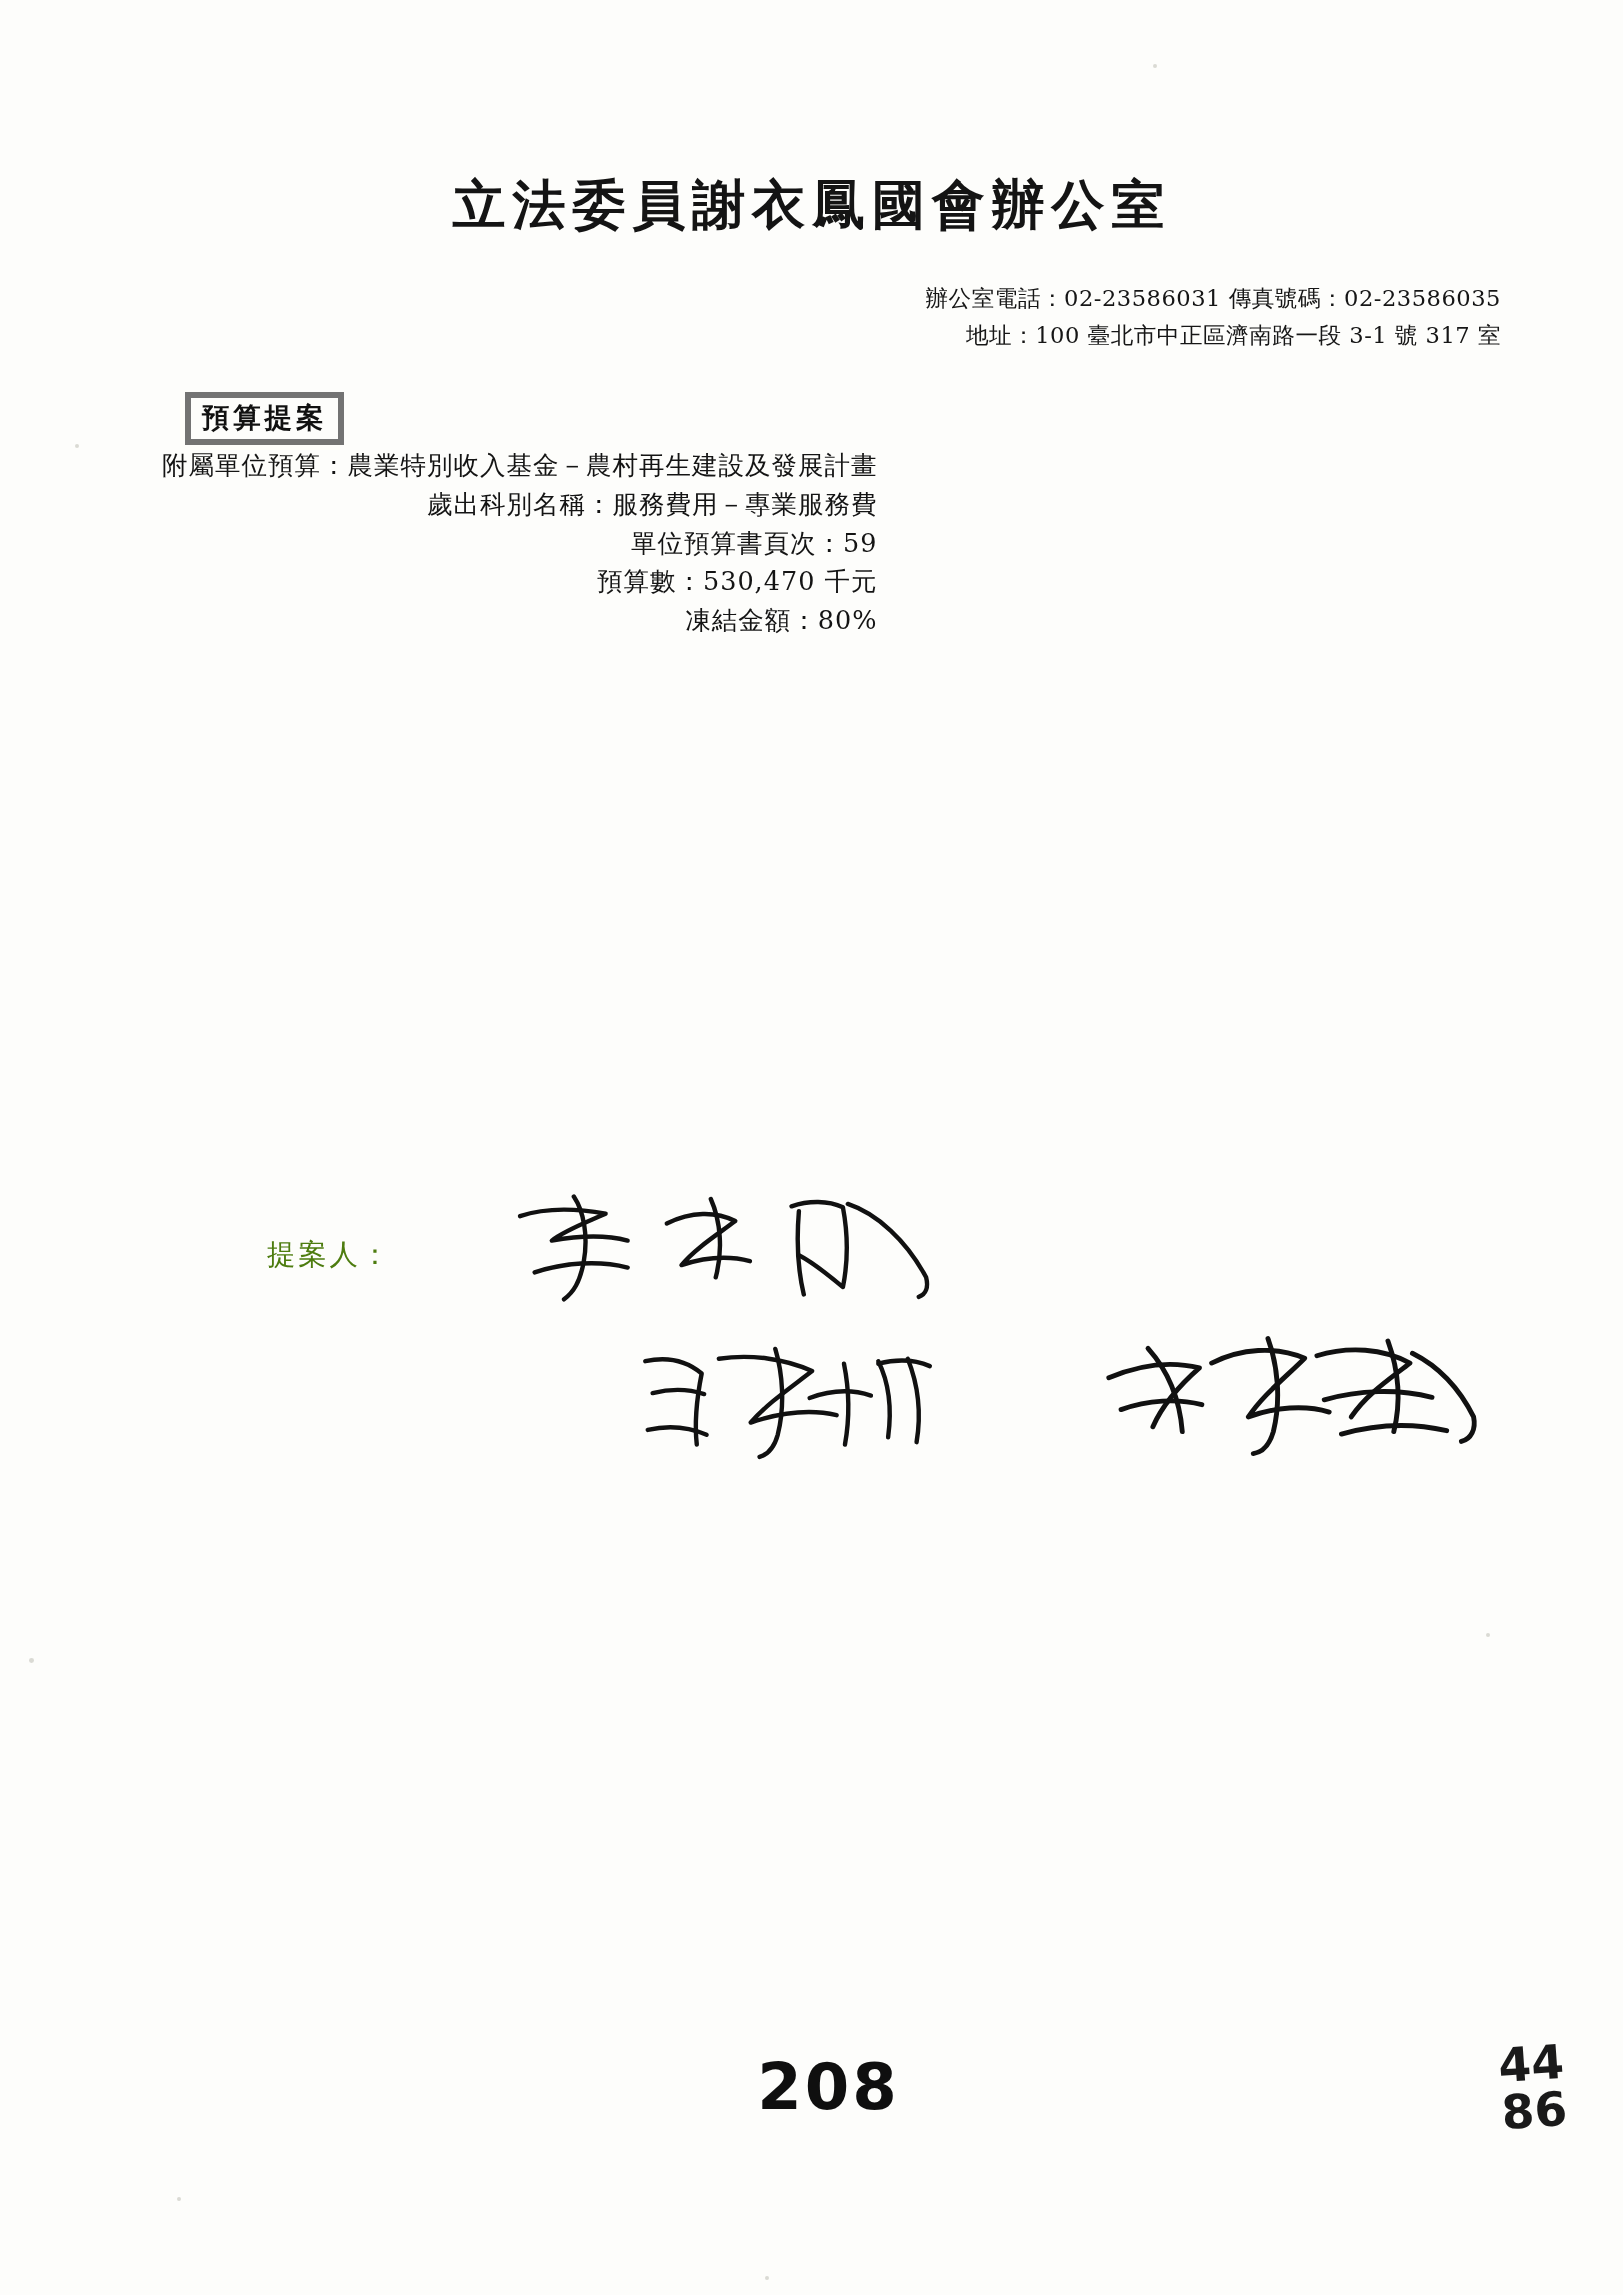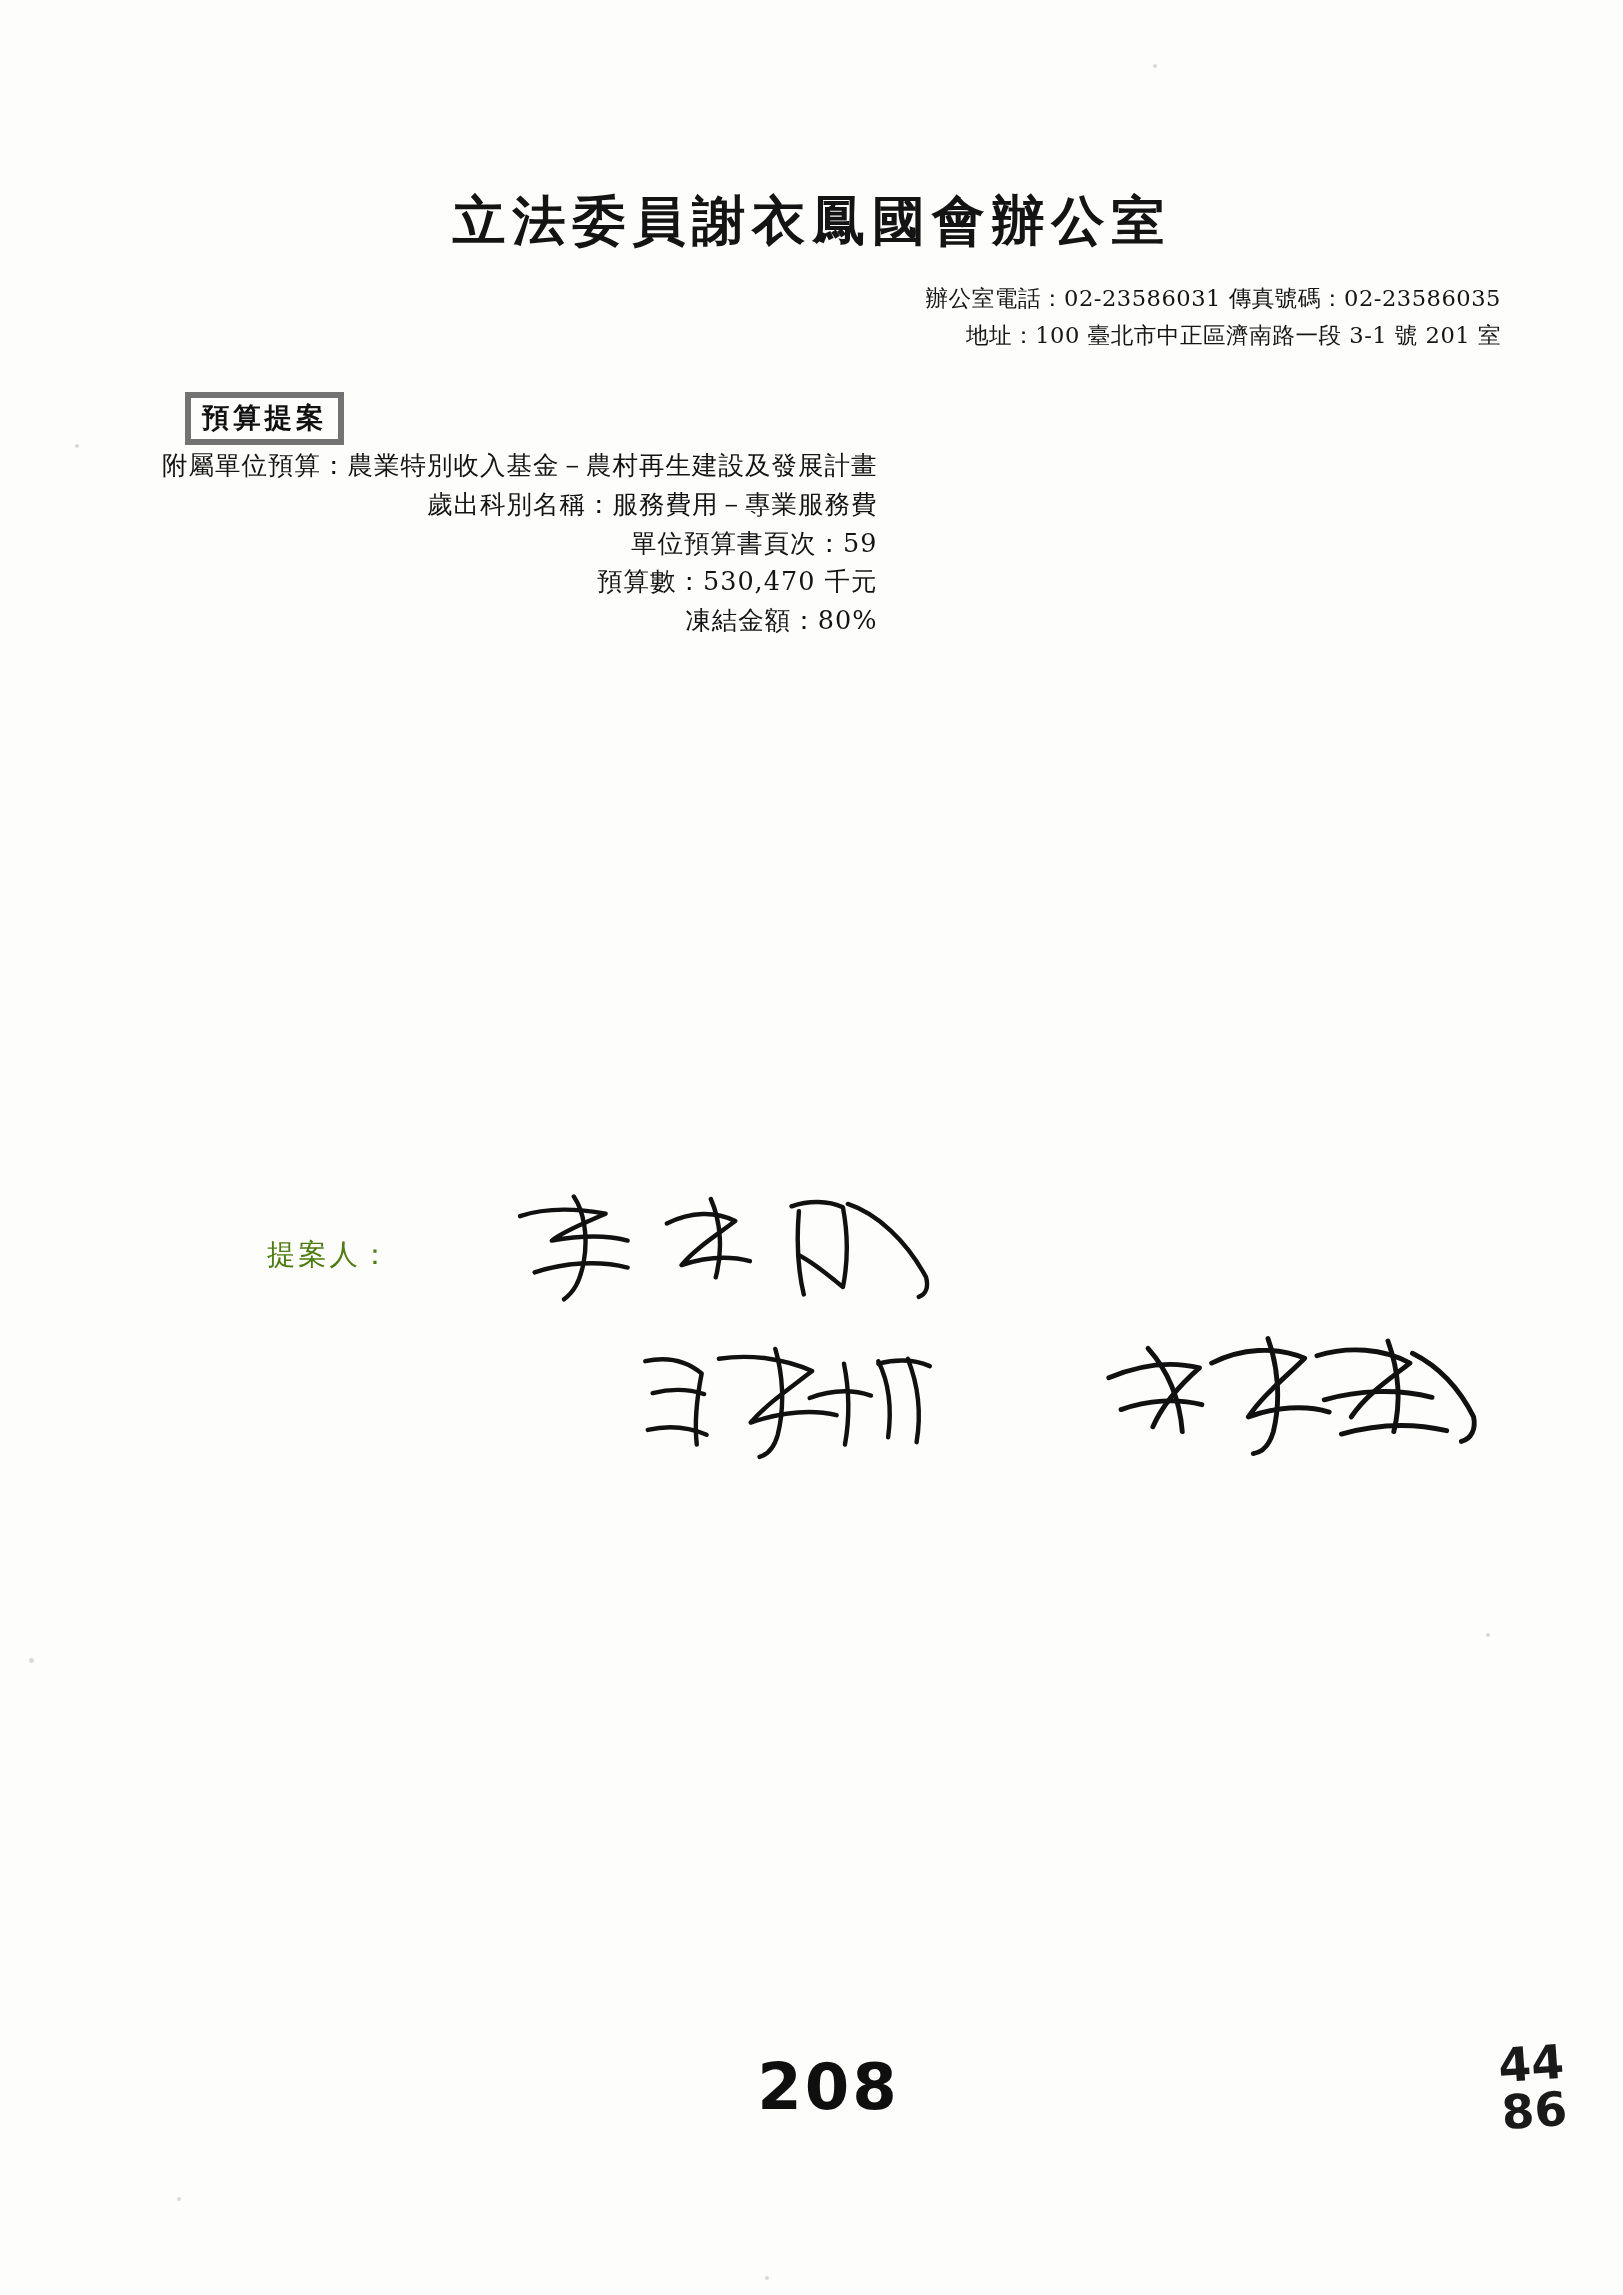--- a/index.html
+++ b/index.html
@@ -22,21 +22,21 @@
     position: absolute;
     background: #bdbdb5;
     border-radius: 50%;
     opacity: .55;
   }
 
   .doc-title {
     position: absolute;
     left: 0;
     right: 0;
-    top: 186px;
+    top: 170px;
     text-align: center;
     font-family: "DejaVu Serif", serif;
     font-weight: 700;
     font-size: 53px;
     letter-spacing: 6.9px;
     color: #141414;
   }
 
   .contact-block {
     position: absolute;
@@ -137,21 +137,21 @@
   <div class="speck" style="left:1153px;top:64px;width:3.9px;height:3.9px;"></div>
   <div class="speck" style="left:29px;top:1658px;width:4.9px;height:4.9px;"></div>
   <div class="speck" style="left:1486px;top:1633px;width:4.4px;height:4.4px;"></div>
   <div class="speck" style="left:765px;top:2276px;width:3.9px;height:3.9px;"></div>
   <div class="speck" style="left:177px;top:2197px;width:3.9px;height:3.9px;"></div>
 
   <div class="doc-title">立法委員謝衣鳳國會辦公室</div>
 
   <div class="contact-block">
     <div>辦公室電話：02-23586031  傳真號碼：02-23586035</div>
-    <div>地址：100 臺北市中正區濟南路一段 3-1 號 201 室</div>
+    <div>地址：100 臺北市中正區濟南路一段 3-1 號 317 室</div>
   </div>
 
   <div class="badge">預算提案</div>
 
   <div class="meta">
     <div>附屬單位預算：農業特別收入基金－農村再生建設及發展計畫</div>
     <div>歲出科別名稱：服務費用－專業服務費</div>
     <div>單位預算書頁次：59</div>
     <div>預算數：530,470 千元</div>
     <div>凍結金額：80%</div>

